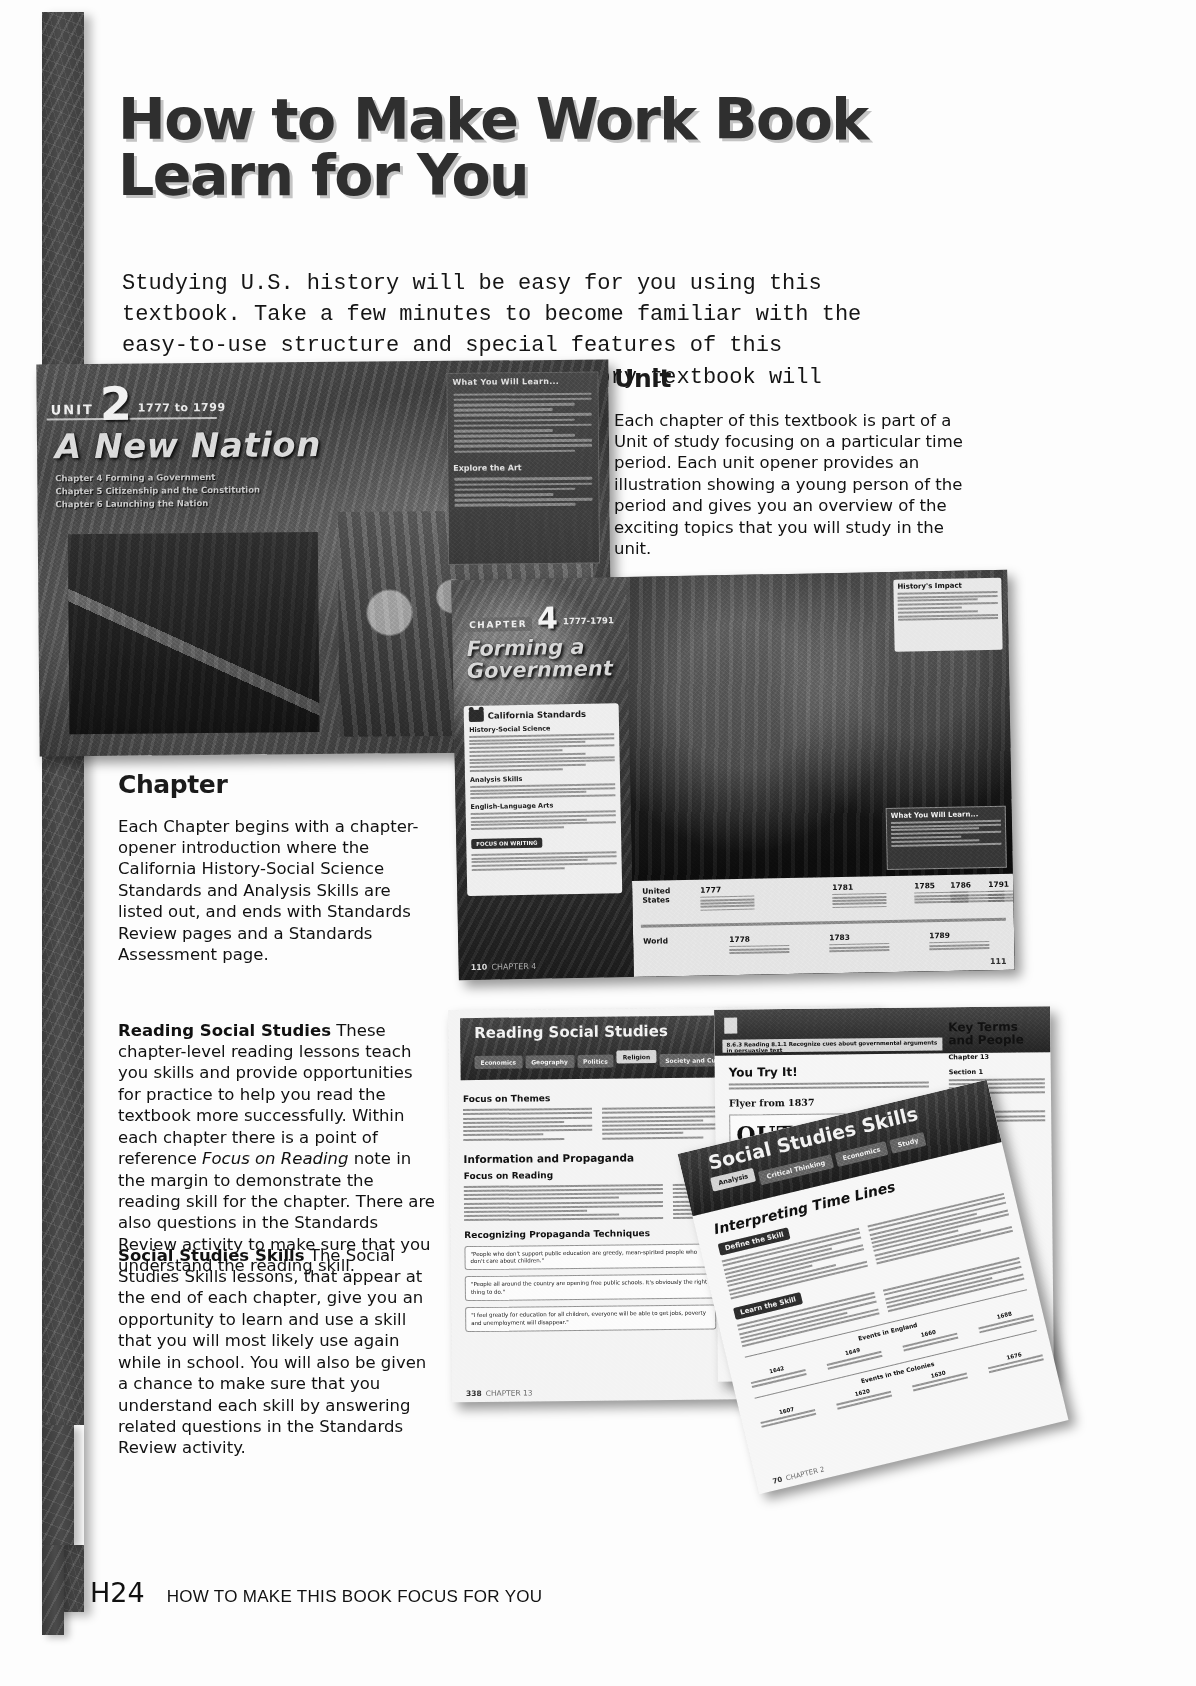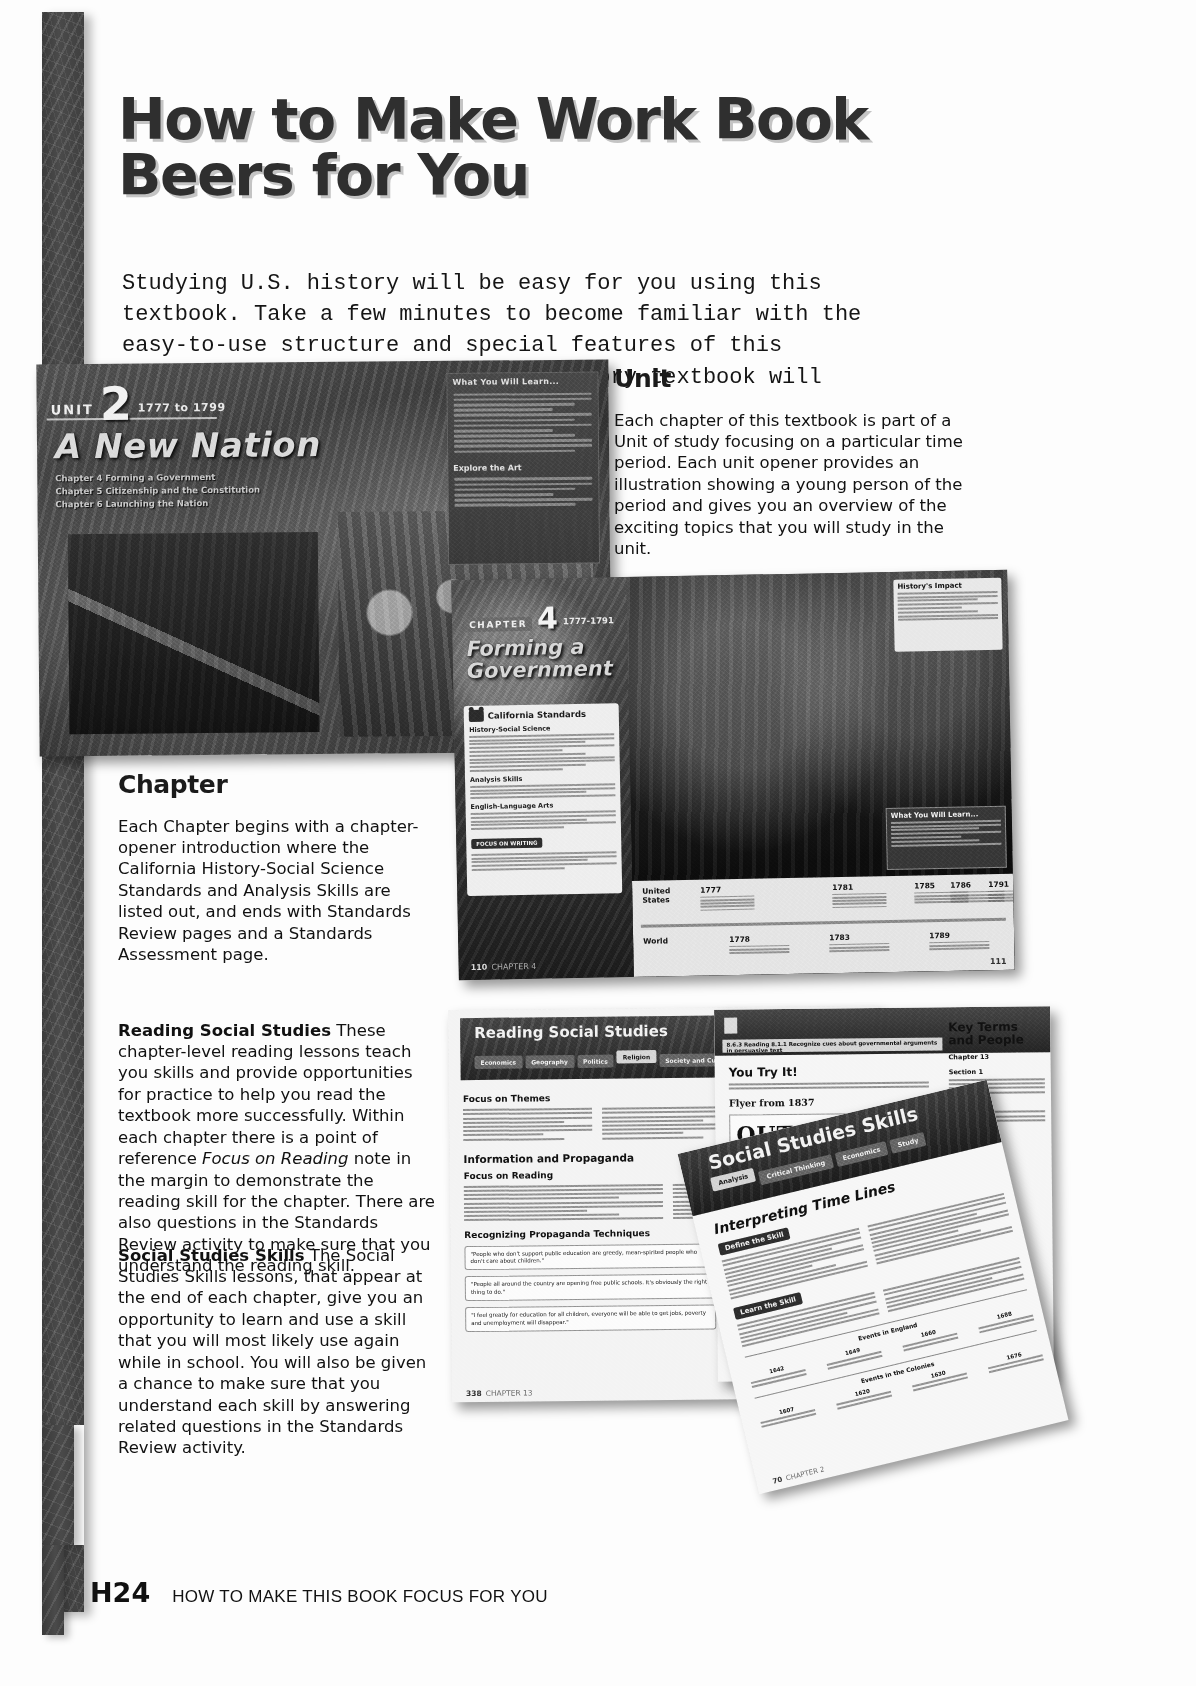--- a/index.html
+++ b/index.html
@@ -261,36 +261,36 @@
   .tl-mini .lbl{font-family:"DejaVu Sans",sans-serif;font-weight:bold;font-size:6px;text-align:center;color:#111;}
   .tl-mini-row{display:flex;justify-content:space-between;margin-top:5px;}
   .tl-mini-item{width:56px;}
   .tl-mini-item .yr{font-family:"DejaVu Sans",sans-serif;font-weight:bold;font-size:5.5px;text-align:center;color:#111;}
   .sss-pageno{position:absolute;left:16px;bottom:5px;font-family:"DejaVu Sans",sans-serif;
     font-weight:bold;font-size:7px;color:#333;}
   .sss-pageno span{font-weight:normal;opacity:.7;margin-left:4px;}
 
   
   .footer{position:absolute;left:90px;bottom:78px;display:flex;align-items:baseline;gap:22px;}
-  .folio{font-family:"DejaVu Sans",sans-serif;font-weight:bold;font-size:27px;color:#111;}
+  .folio{font-family:"DejaVu Sans",sans-serif;font-weight:normal;font-size:27px;color:#111;}
   .runhead{font-family:"Liberation Sans",sans-serif;font-size:17px;color:#111;letter-spacing:.3px;}
 </style>
 </head>
 <body>
 
 <div class="page">
 
   <div class="spine"></div>
   <div class="spine-step1"></div>
   <div class="spine-step2"></div>
   <div class="spine-step3"></div>
 
   <div class="headline">
     <span>How to Make Work Book</span>
-    <span class="l2">Beers for You</span>
+    <span class="l2">Learn for You</span>
   </div>
 
   <p class="intro">Studying U.S. history will be easy for you using this textbook. Take a few minutes to become familiar with the easy-to-use structure and special features of this history book. See how this U.S. history textbook will make history come alive for you!</p>
 
   <div class="shot" id="unit-shot">
     <div class="press"></div>
     <div class="figs"></div>
     <div class="unit-rule"></div>
     <div class="unit-badge">
       <span class="unit-word">UNIT</span>

